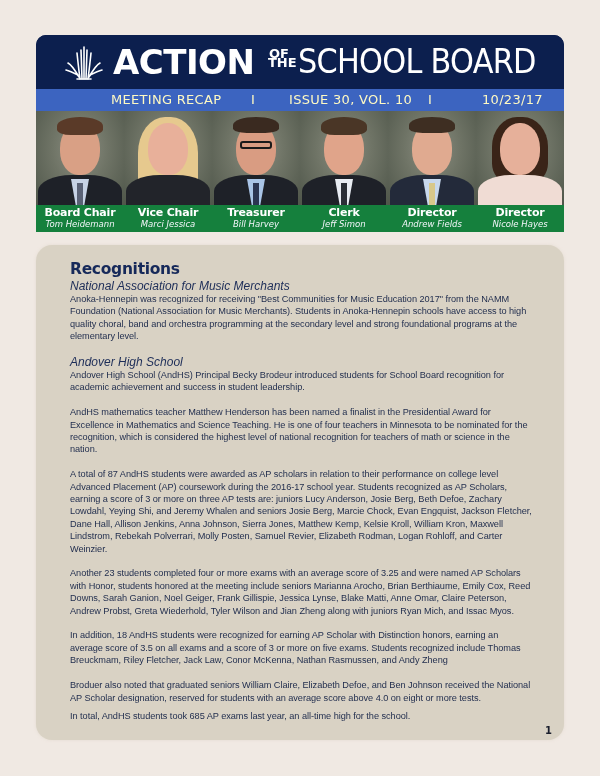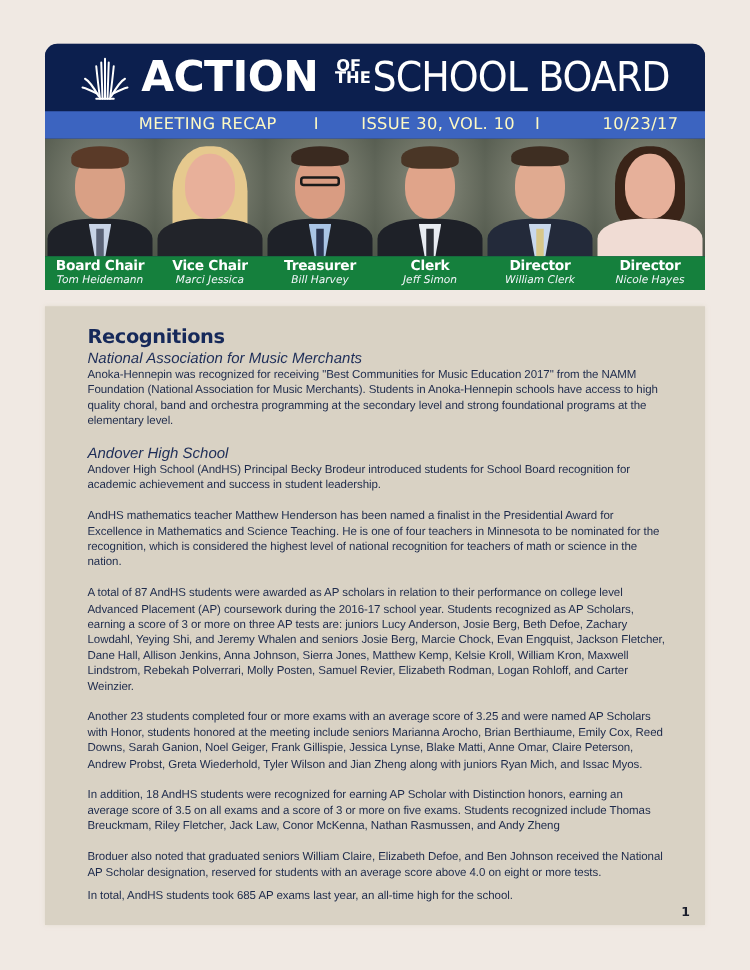--- a/index.html
+++ b/index.html
@@ -55,21 +55,21 @@
     .photo .tie {
       position: absolute; left: 50%; bottom: -4px; width: 6px; height: 26px; margin-left: -3px; background: #3c4560;
     }
     .captions { position: absolute; left: 0; top: 170px; width: 528px; height: 27px; background: #15803d; display: flex; }
     .caption { width: 88px; text-align: center; color: #ffffff; }
     .caption .role { font-family: "DejaVu Sans", sans-serif; font-weight: bold; font-size: 11px; line-height: 13px; margin-top: 1px; letter-spacing: -0.2px; }
     .caption .name { font-family: "DejaVu Sans", sans-serif; font-style: italic; font-size: 8.5px; line-height: 10px; color: #f4f6fb; }
 
     .content {
       position: absolute; left: 36px; top: 245px; width: 528px; height: 495px;
-      background: #d9d2c4; border-radius: 0;
+      background: #d9d2c4; border-radius: 16px;
       box-shadow: 0 0 3px rgba(220, 210, 195, 0.6);
     }
     .inner { position: absolute; left: 34px; top: 14px; width: 462px; color: #1d2a4a; }
     .section-title {
       font-family: "DejaVu Sans", sans-serif; font-weight: bold; font-size: 15.5px; color: #16295a;
       line-height: 20px; letter-spacing: -0.3px;
     }
     .subhead { font-family: "Liberation Sans", sans-serif; font-style: italic; font-size: 12px; color: #1d2d58; line-height: 14px; }
     .para {
       font-family: "Liberation Sans", sans-serif; font-size: 9.2px; line-height: 12.4px; color: #1e2b4c;
@@ -171,21 +171,21 @@
     <div class="caption">
       <div class="role">Treasurer</div>
       <div class="name">Bill Harvey</div>
     </div>
     <div class="caption">
       <div class="role">Clerk</div>
       <div class="name">Jeff Simon</div>
     </div>
     <div class="caption">
       <div class="role">Director</div>
-      <div class="name">William Clerk</div>
+      <div class="name">Andrew Fields</div>
     </div>
     <div class="caption">
       <div class="role">Director</div>
       <div class="name">Nicole Hayes</div>
     </div>
   </div>
 </div>
 
 <div class="content">
   <div class="inner">

